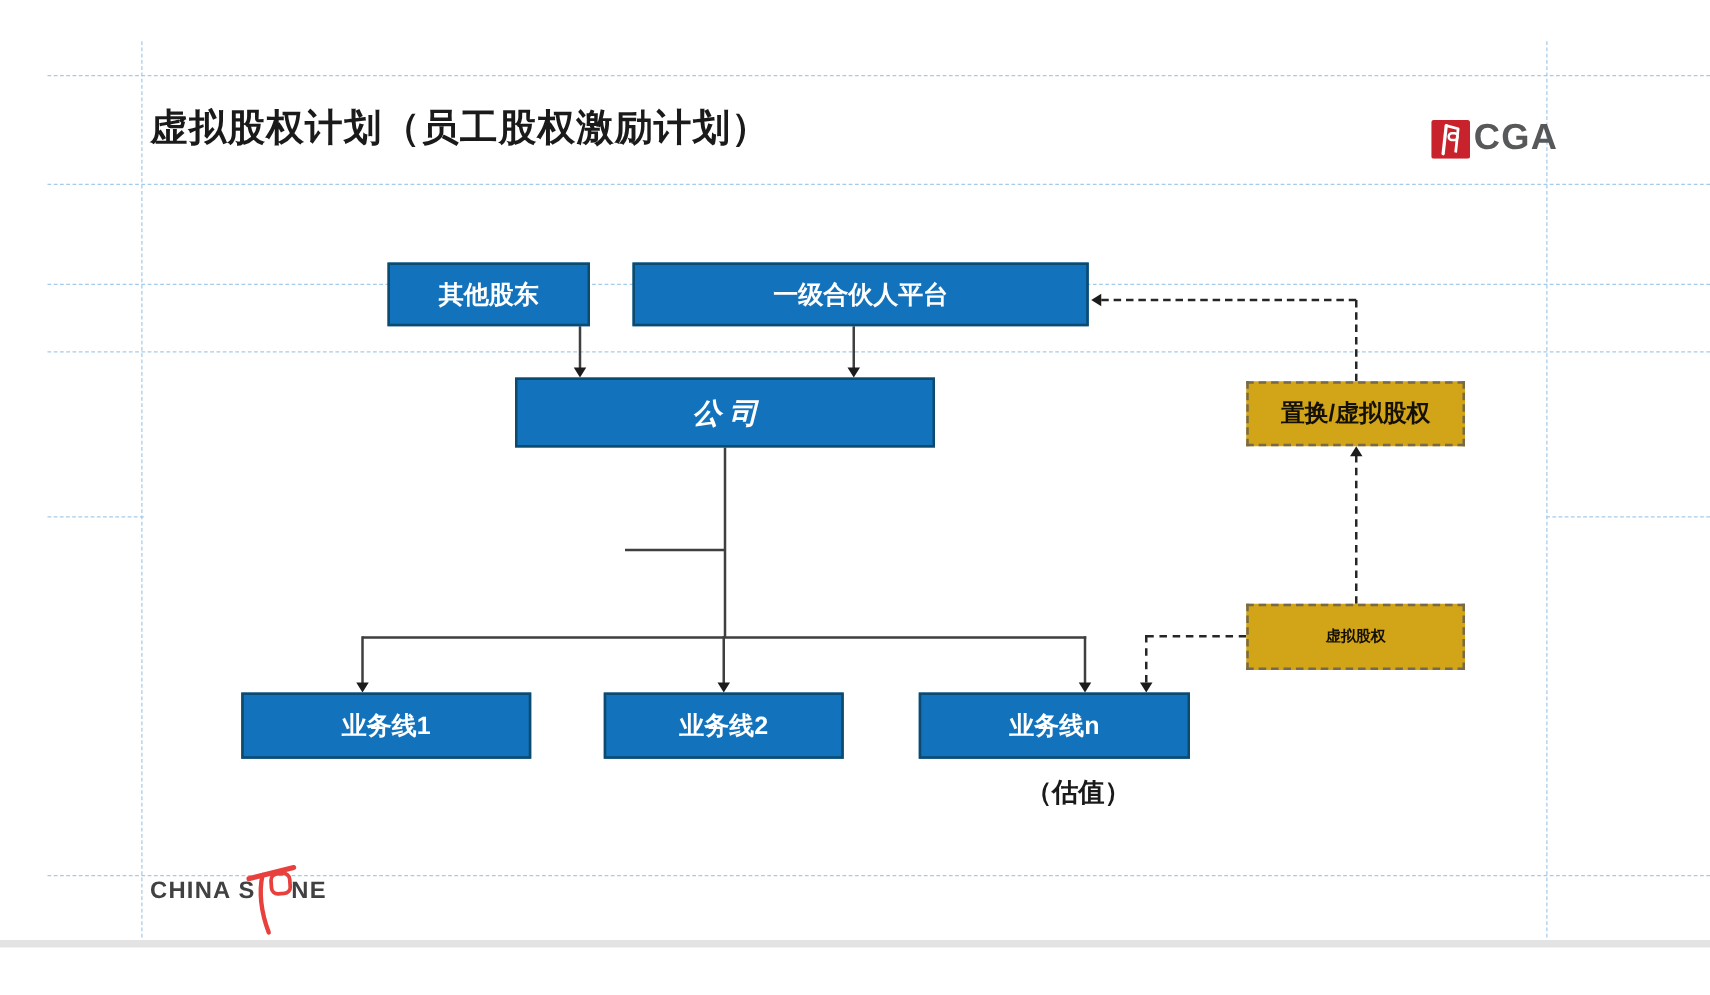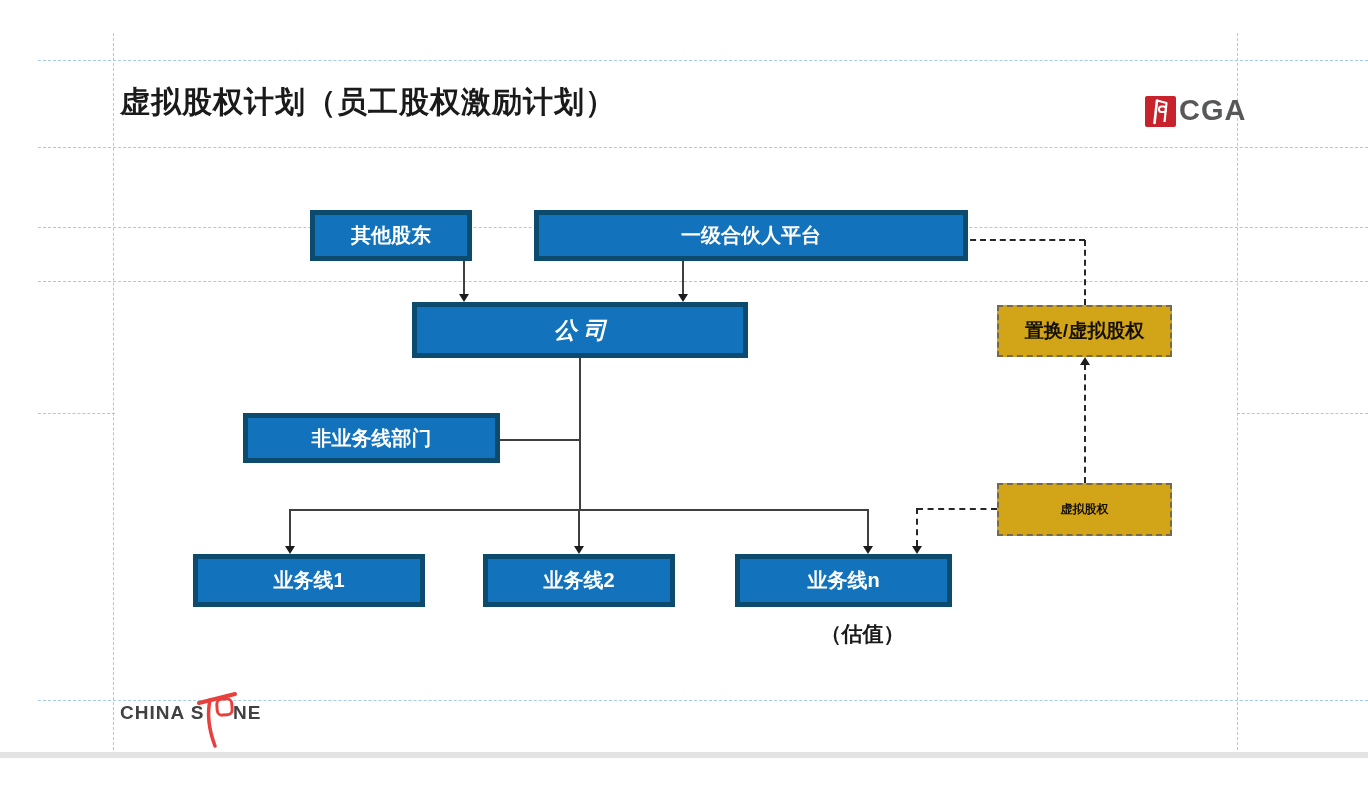--- a/index.html
+++ b/index.html
@@ -15,21 +15,21 @@
   .hdash{position:absolute;height:0;border-top:2px dashed #262626;z-index:2;}
   .vdash{position:absolute;width:0;border-left:2px dashed #262626;z-index:2;}
   
   .arr{position:absolute;width:0;height:0;z-index:2;}
   .arr.down{border-left:5px solid transparent;border-right:5px solid transparent;border-top:8px solid #1c1c1c;}
   .arr.up{border-left:5px solid transparent;border-right:5px solid transparent;border-bottom:8px solid #1c1c1c;}
   .arr.left{border-top:5px solid transparent;border-bottom:5px solid transparent;border-right:8px solid #1c1c1c;}
   
   .box{position:absolute;display:flex;align-items:center;justify-content:center;
        font-weight:700;z-index:3;box-sizing:border-box;}
-  .box-blue{background:#1272BC;color:#ffffff;border:5px solid #0c4a6e;font-size:20px;}
+  .box-blue{background:#1272BC;color:#ffffff;border:2px solid #0c4a6e;font-size:20px;}
   .box-gold{background:#D2A417;color:#141005;border:2px dashed #77694A;font-size:19px;}
   .title{position:absolute;left:120px;top:82px;font-size:30px;font-weight:700;color:#1a1a1a;
          letter-spacing:1px;z-index:3;}
   .valuation{position:absolute;left:735px;top:620px;width:255px;text-align:center;
              font-size:21px;font-weight:700;color:#1a1a1a;z-index:3;}
   
   .cga{position:absolute;left:1145px;top:94px;display:flex;align-items:flex-end;z-index:3;}
   .cga-text{font-size:29px;font-weight:700;color:#57585A;letter-spacing:1px;margin-left:3px;}
   
   .cs-left{position:absolute;left:120px;top:702px;font-size:19px;font-weight:700;
@@ -95,31 +95,28 @@
   <div class="arr up" style="left:1080px;top:357px;"></div>
 
   <div class="vdash" style="left:1084px;top:240px;height:65px;"></div>
   <div class="hdash" style="left:881px;top:239px;width:204px;"></div>
   <div class="arr left" style="left:873px;top:235px;"></div>
 
   <div class="box box-blue" style="left:310px;top:210px;width:162px;height:51px;">
     <span>其他股东</span>
   </div>
 
-  <div class="box box-blue" style="left:534px;top:210px;width:434px;height:51px;">
+  <div class="box box-blue" style="left:506px;top:210px;width:365px;height:51px;">
     <span>一级合伙人平台</span>
   </div>
 
   <div class="box box-blue" style="left:412px;top:302px;width:336px;height:56px;font-size:23px;font-style:italic;">
     <span>公 司</span>
   </div>
 
-  <div class="box box-blue" style="left:243px;top:413px;width:257px;height:50px;">
-    <span>非业务线部门</span>
-  </div>
 
   <div class="box box-blue" style="left:193px;top:554px;width:232px;height:53px;">
     <span>业务线1</span>
   </div>
 
   <div class="box box-blue" style="left:483px;top:554px;width:192px;height:53px;">
     <span>业务线2</span>
   </div>
 
   <div class="box box-blue" style="left:735px;top:554px;width:217px;height:53px;">

